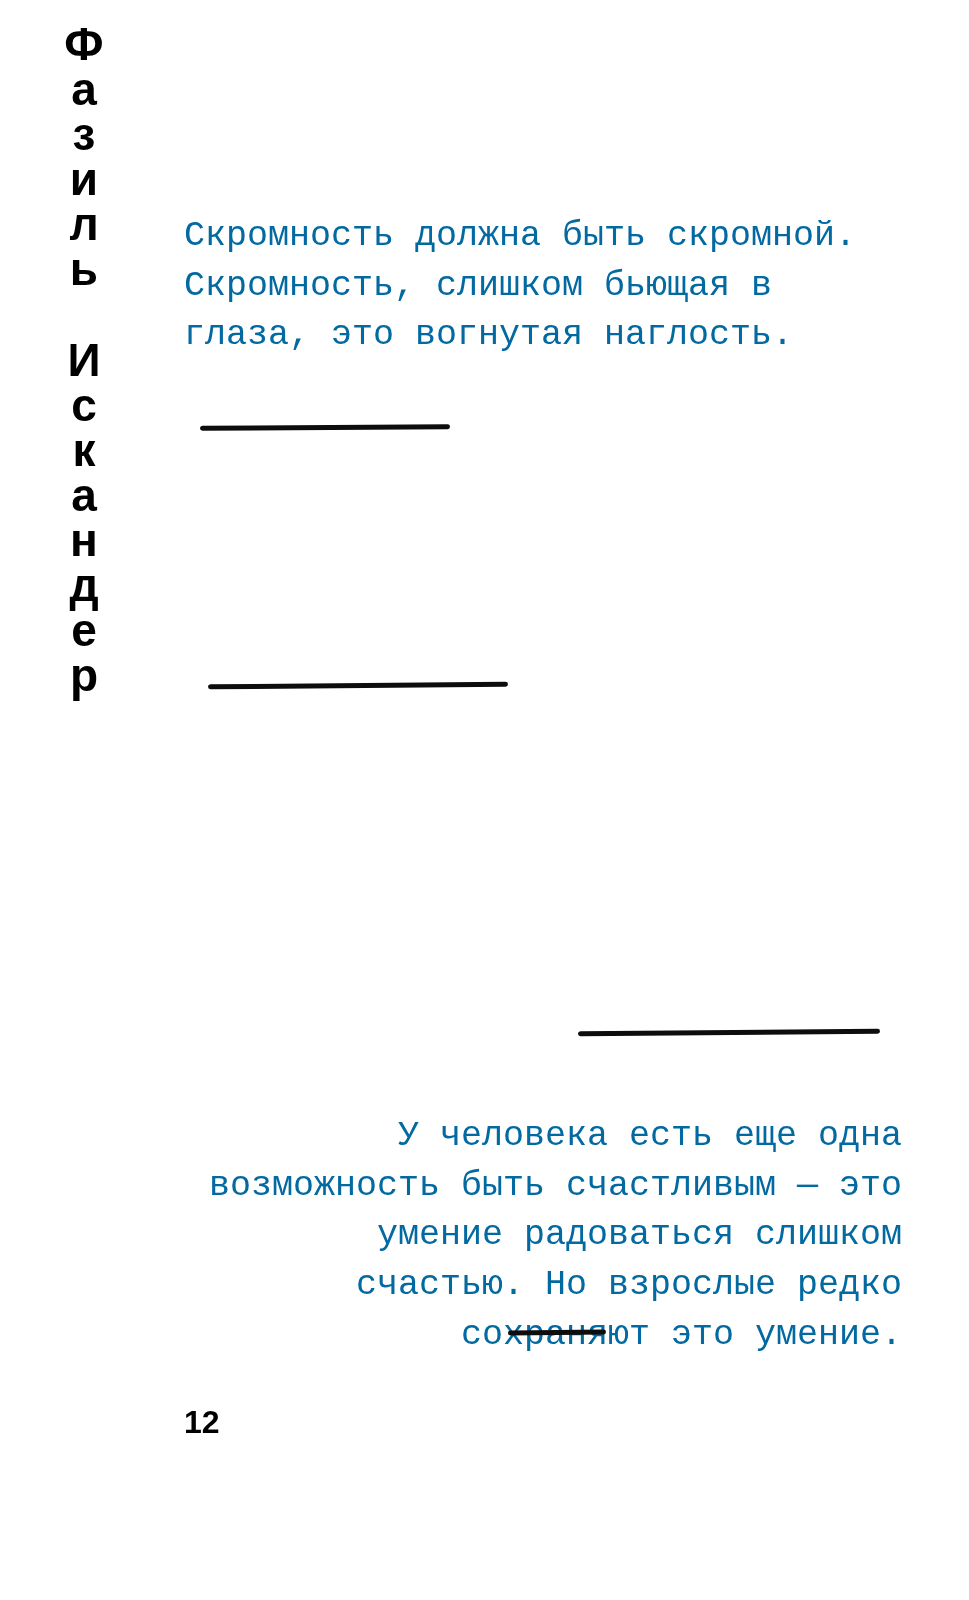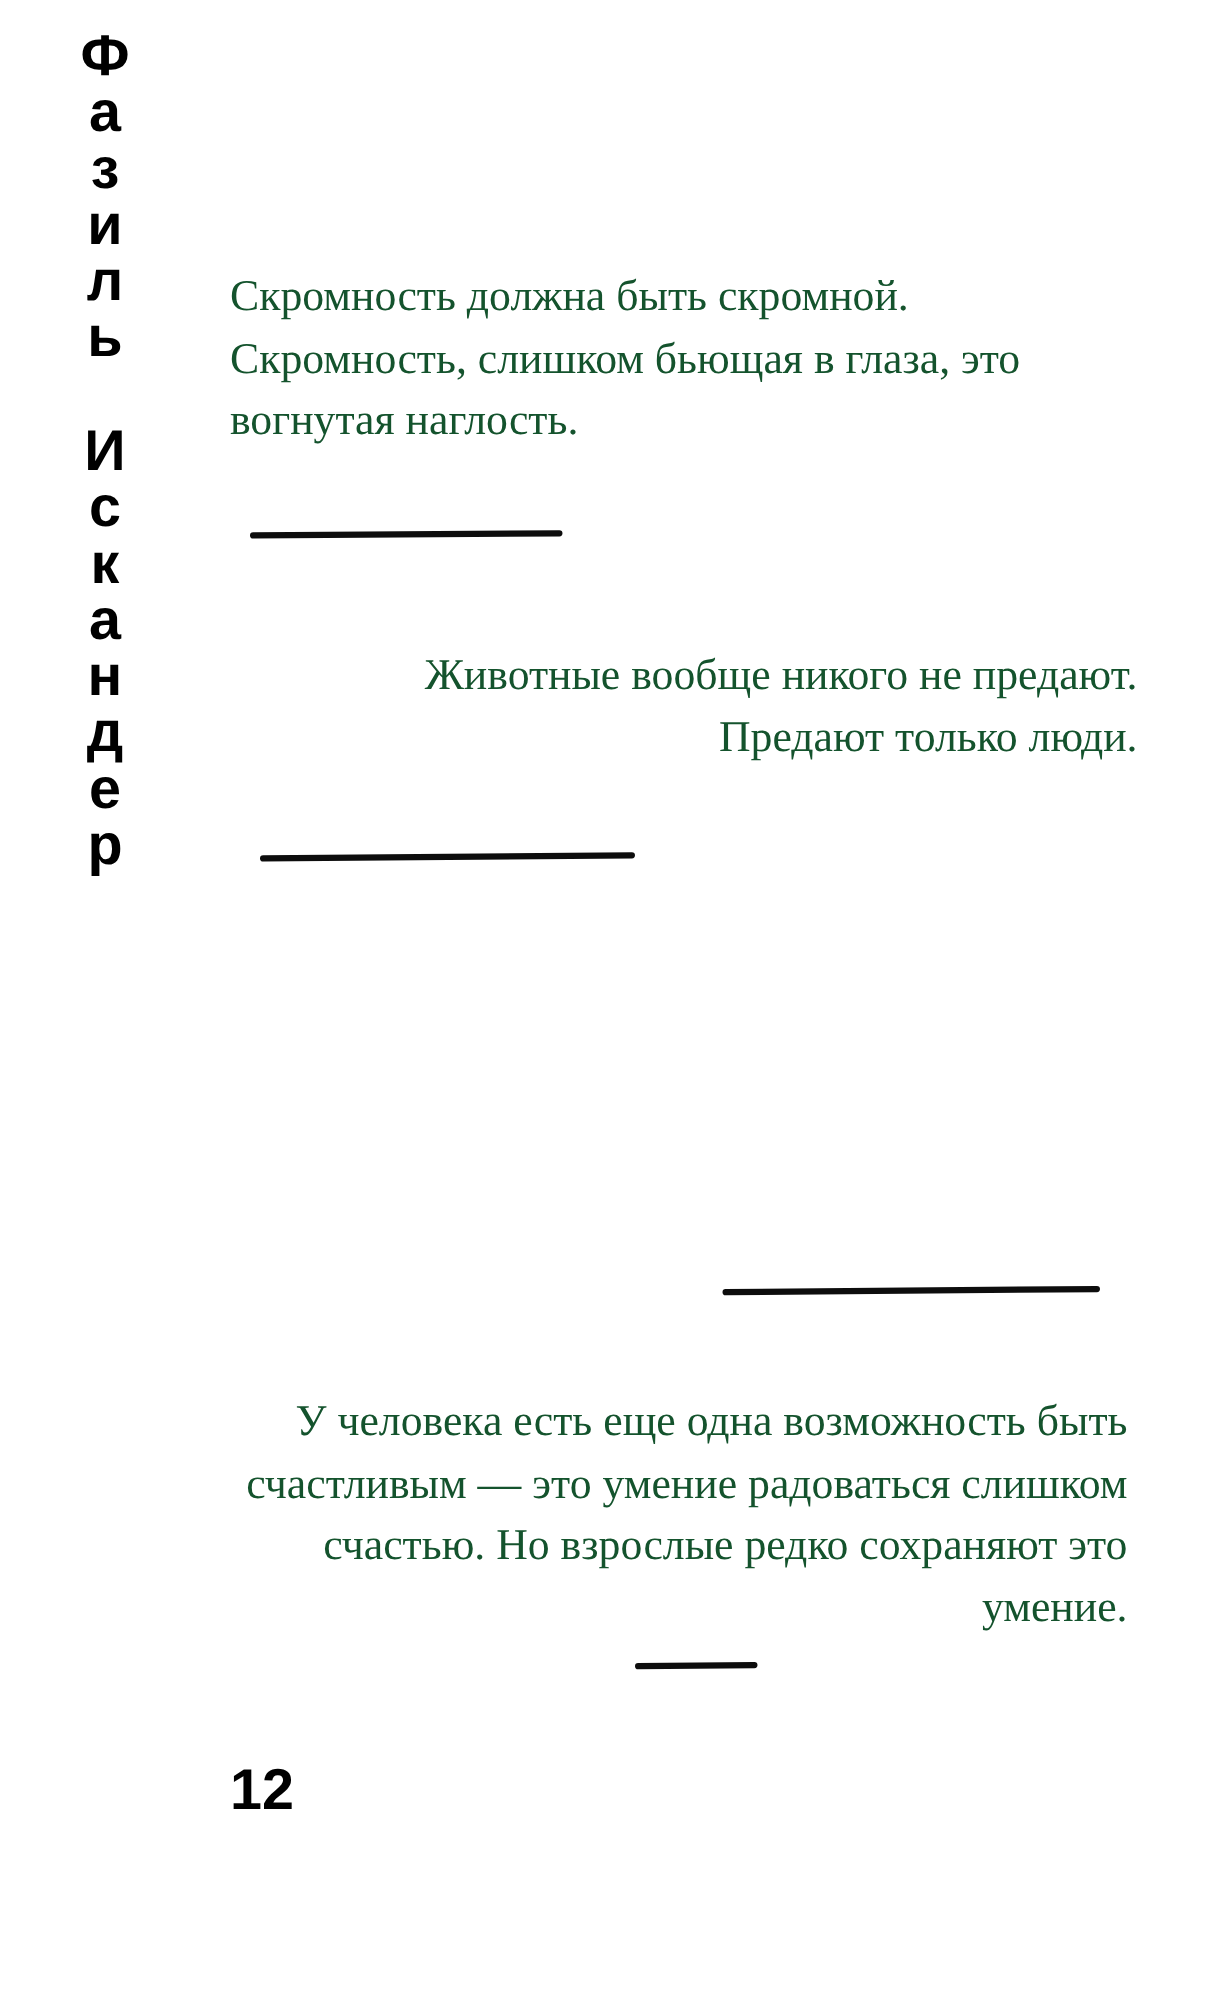--- a/index.html
+++ b/index.html
@@ -43,24 +43,24 @@
   
   .content {
     position: absolute;
     left: 180px;
     top: 0;
     width: 740px;
     height: 1600px;
   }
 
   .quote {
-    font-family: Liberation Serif, serif;
+    font-family: Liberation Mono, monospace;
     font-size: 35px;
     line-height: 1.42;
-    color: #14532d;
+    color: #0369a1;
   }
 
   .quote.left   { text-align: left; }
   .quote.right  { text-align: right; }
 
   
   .sep {
     height: 5px;
     background: #0d0d0d;
     border-radius: 3px;
@@ -81,21 +81,21 @@
   #s3 { position: absolute; top: 1030px; left: 398px;width: 302px; }
   #q4 { position: absolute; top: 1112px; left: 16px; width: 706px; }
   #s4 { position: absolute; top: 1330px; left: 328px;width: 98px; }
 
   .page-number {
     position: absolute;
     left: 184px;
     top: 1404px;
     font-family: "Liberation Sans", sans-serif;
     font-weight: 700;
-    font-size: 46px;
+    font-size: 32px;
     color: #000000;
   }
 </style>
 </head>
 <body>
 
 <div class="page">
 
   <div class="author-vertical">Ф
 а
@@ -114,21 +114,20 @@
 р</div>
 
   <div class="content">
 
     <div id="q1" class="quote left">Скромность должна быть скромной. Скромность, слишком бьющая в глаза, это вогнутая наглость.</div>
 
     <div id="s1" class="sep-wrap left">
       <div class="sep" style="width:250px; transform: rotate(-0.4deg);"></div>
     </div>
 
-    <div id="q2" class="quote right">Животные вообще никого не предают. Предают только люди.</div>
 
     <div id="s2" class="sep-wrap left">
       <div class="sep" style="width:300px; transform: rotate(-0.5deg);"></div>
     </div>
 
 
     <div id="s3" class="sep-wrap right">
       <div class="sep" style="width:302px; transform: rotate(-0.5deg);"></div>
     </div>
 

